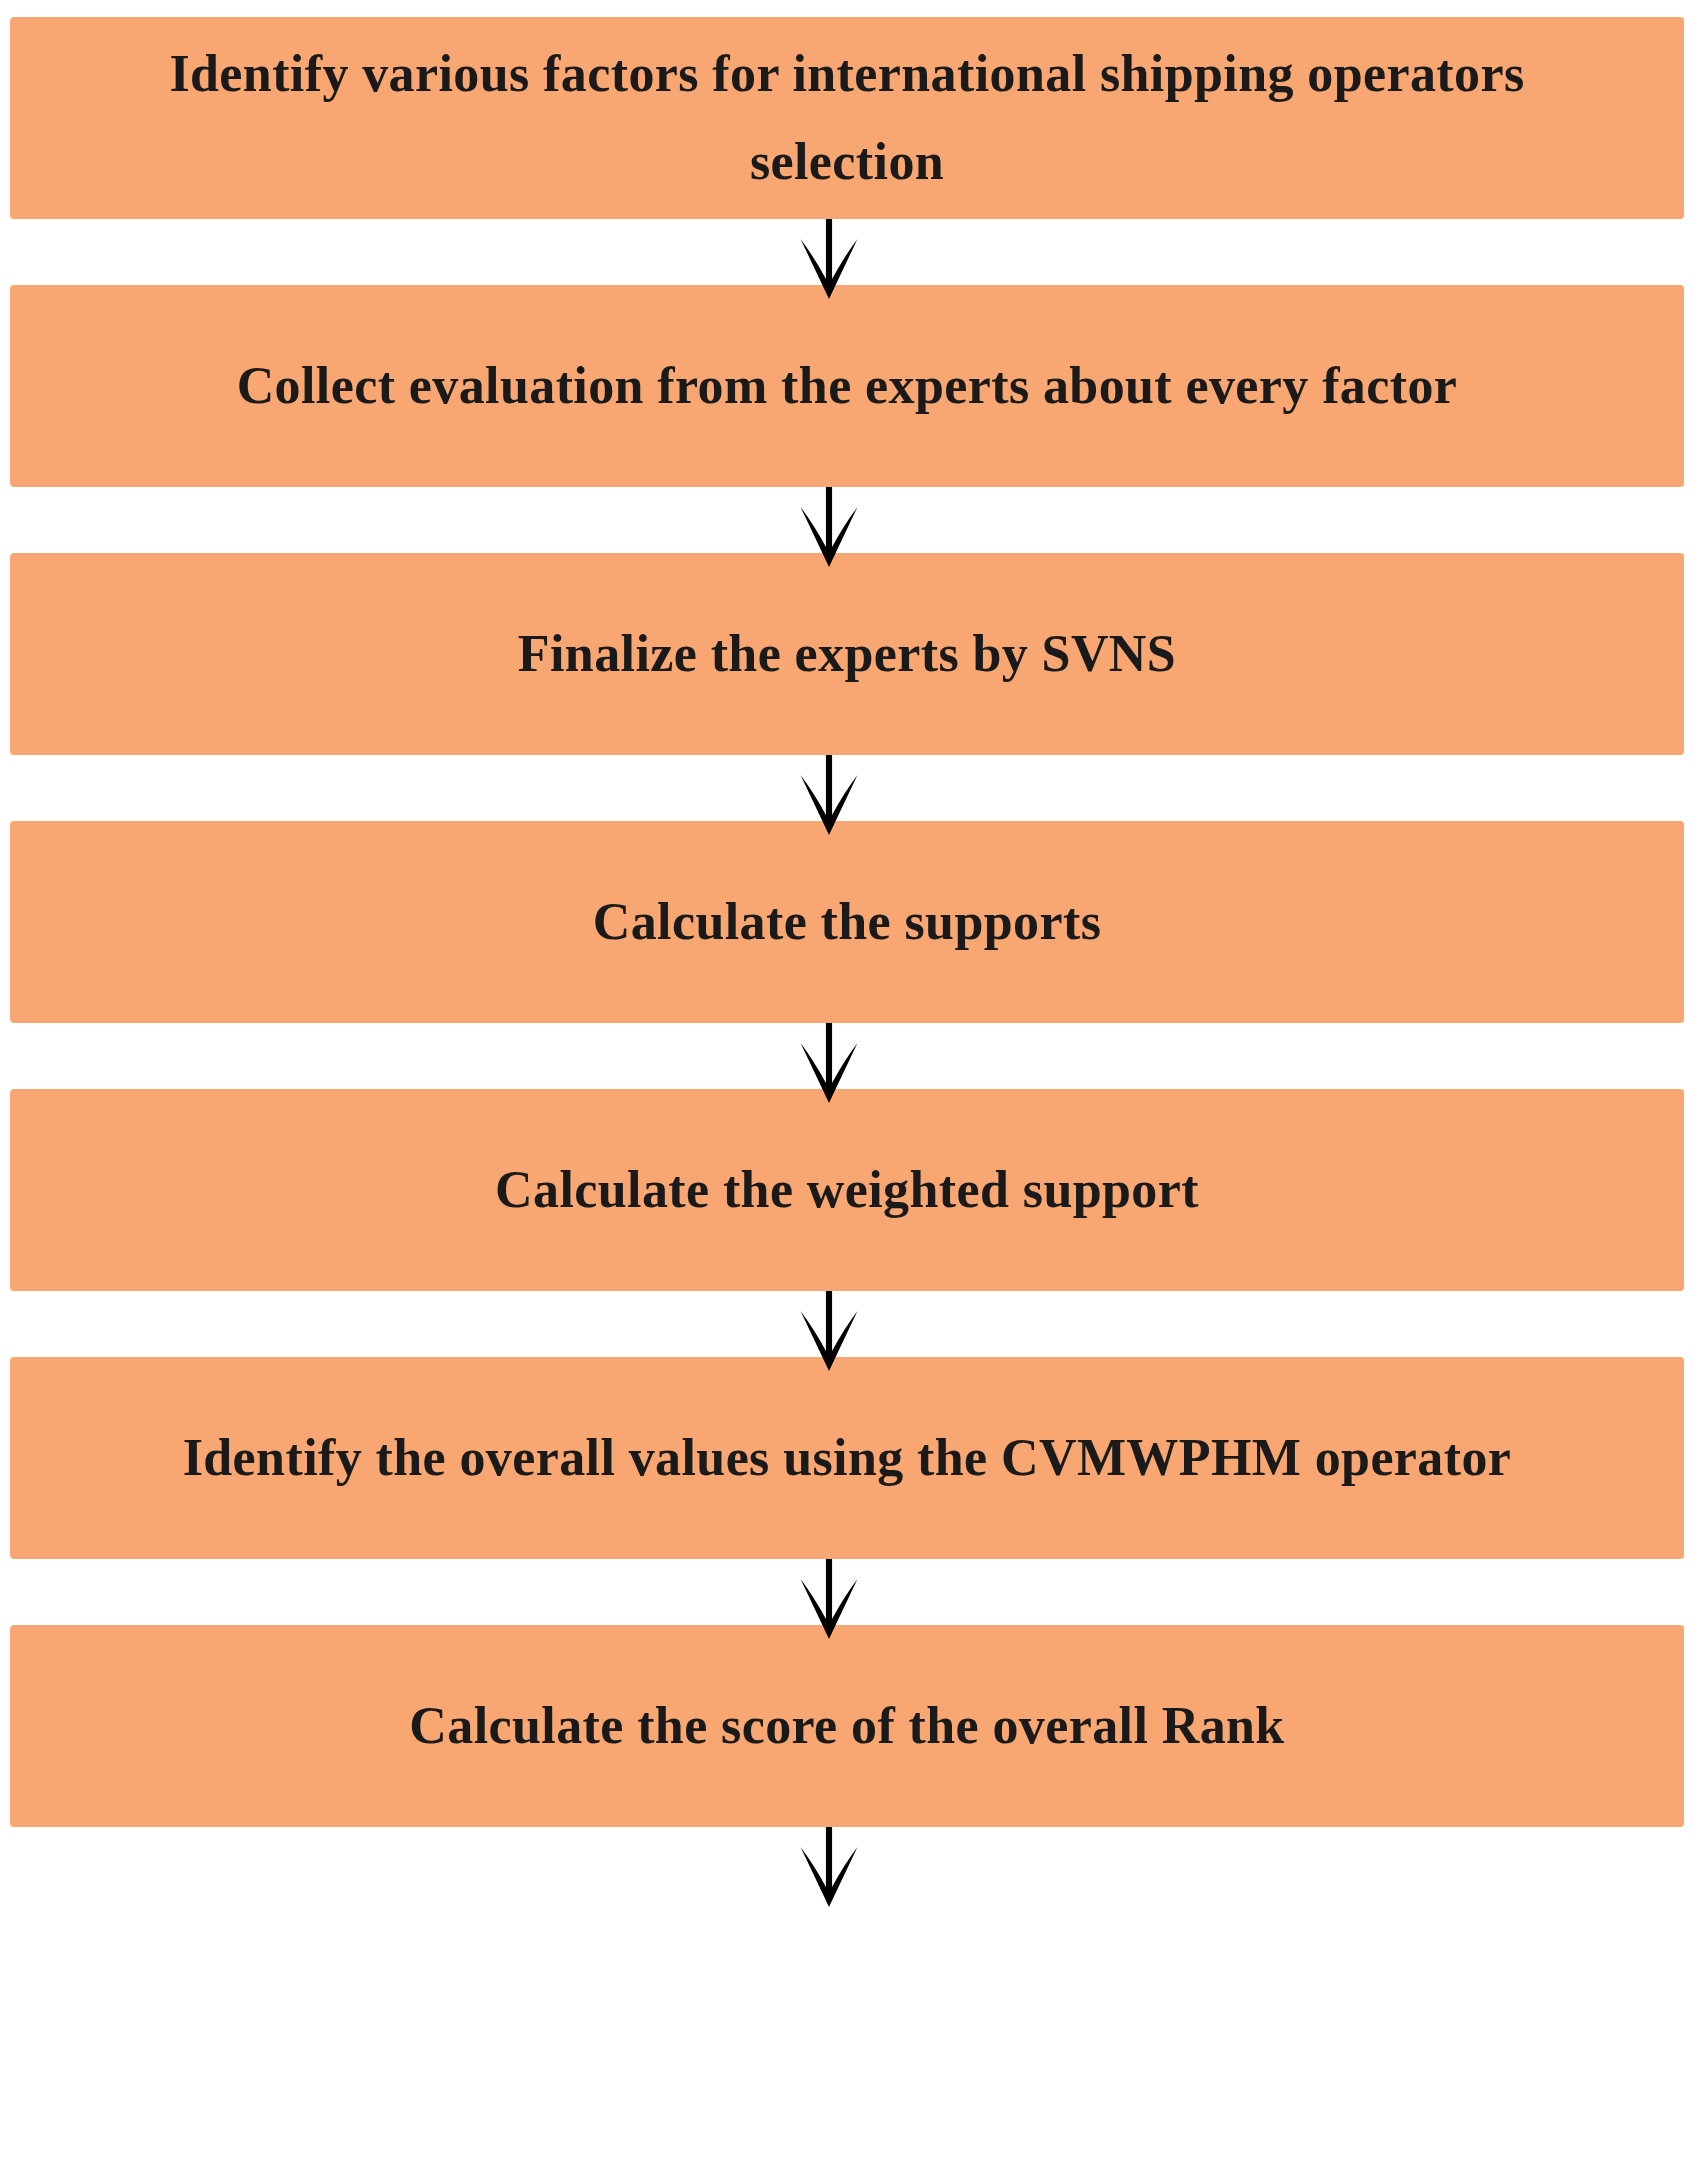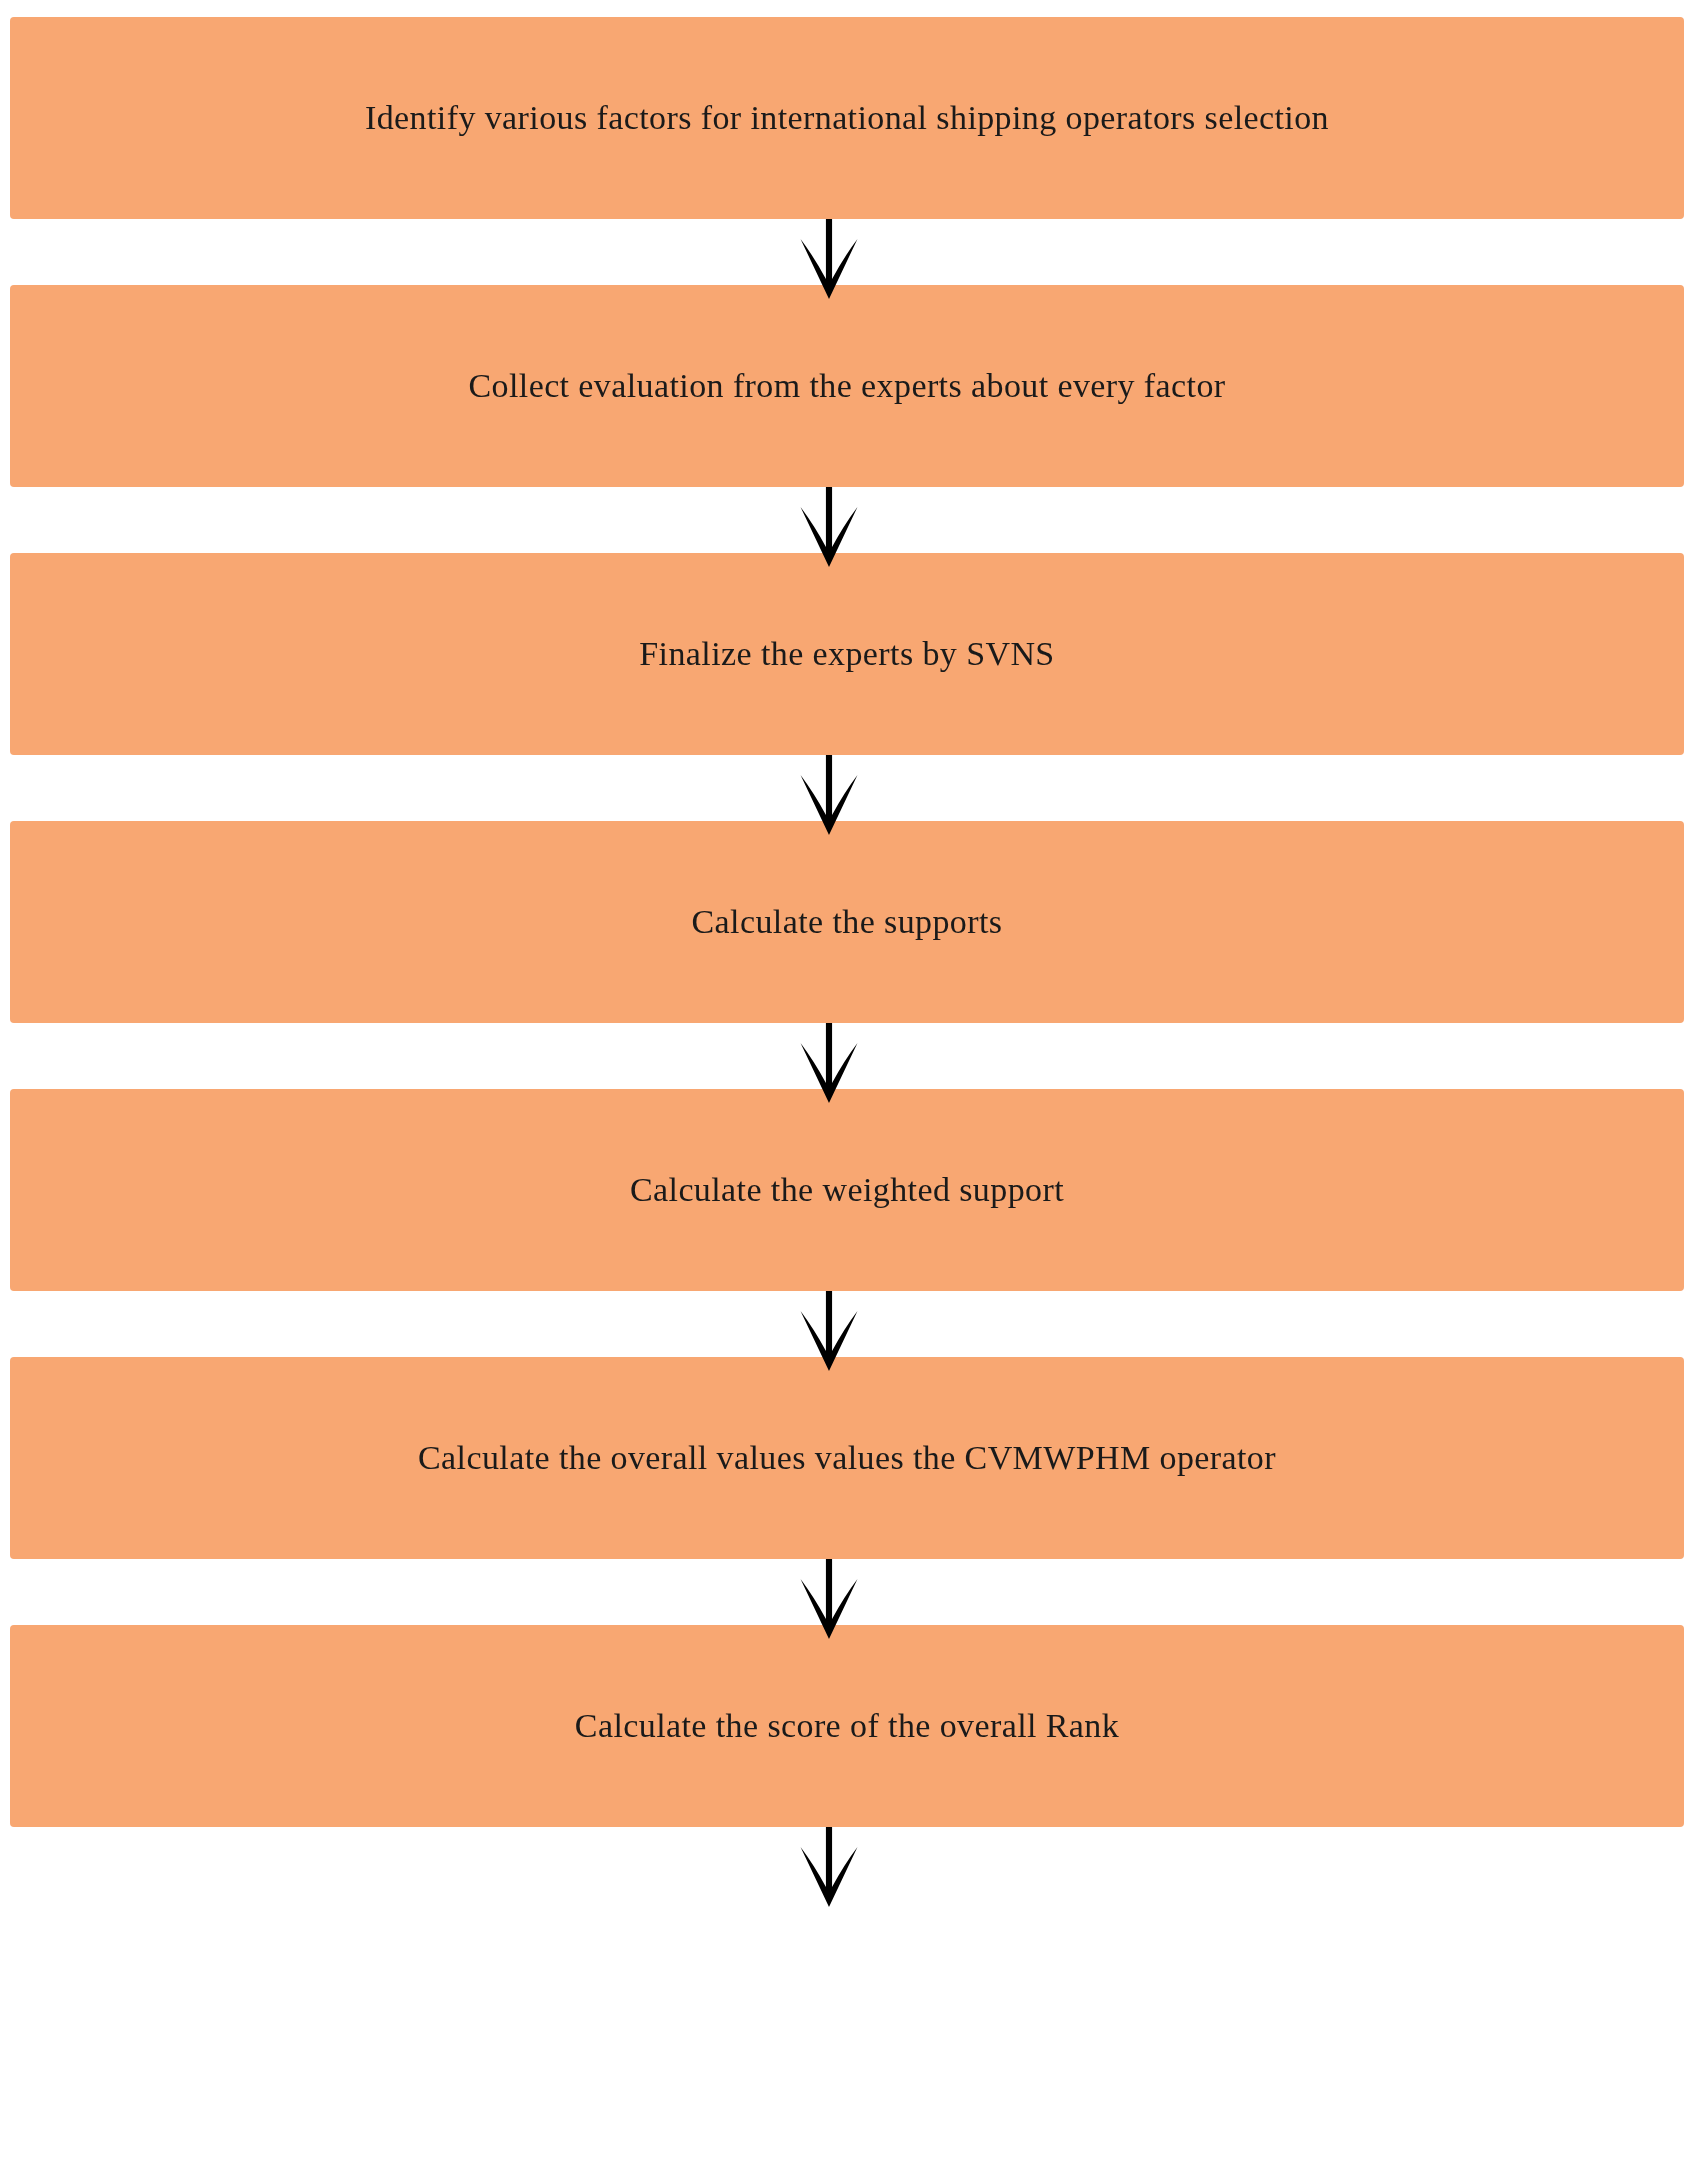--- a/index.html
+++ b/index.html
@@ -36,24 +36,25 @@
     background:var(--box_fill);
     border-radius:3.9px;
     display:flex;
     align-items:center;
     justify-content:center;
     text-align:center;
     padding:0 39px;
     box-sizing:border-box;
   }
   .flow-box .label{
-    font-size:34px;
+    font-size:52px;
     line-height:1.7;
     color:var(--text);
     letter-spacing:0.4px;
+    font-weight:bold;
   }
   .flow-box .label.two-line{
     max-width:1510px;
   }
   .flow-gap{
     position:relative;
     height:66px;
     z-index:2;
   }
   .flow-gap svg{
@@ -123,21 +124,21 @@
       <span class="label">Calculate the weighted support</span>
     </div>
 
     <div class="flow-gap">
       <svg width="60" height="80" viewBox="0 0 78 104">
         <use href="#down-arrow"></use>
       </svg>
     </div>
 
     <div class="flow-box">
-      <span class="label">Calculate the overall values values the CVMWPHM operator</span>
+      <span class="label">Identify the overall values using the CVMWPHM operator</span>
     </div>
 
     <div class="flow-gap">
       <svg width="60" height="80" viewBox="0 0 78 104">
         <use href="#down-arrow"></use>
       </svg>
     </div>
 
     <div class="flow-box">
       <span class="label">Calculate the score of the overall Rank</span>

